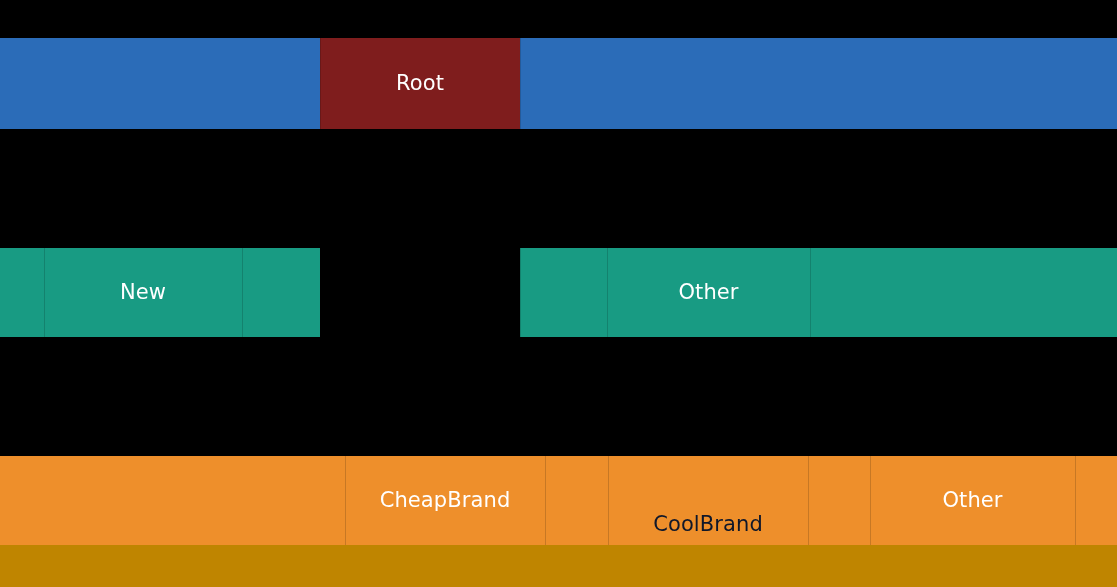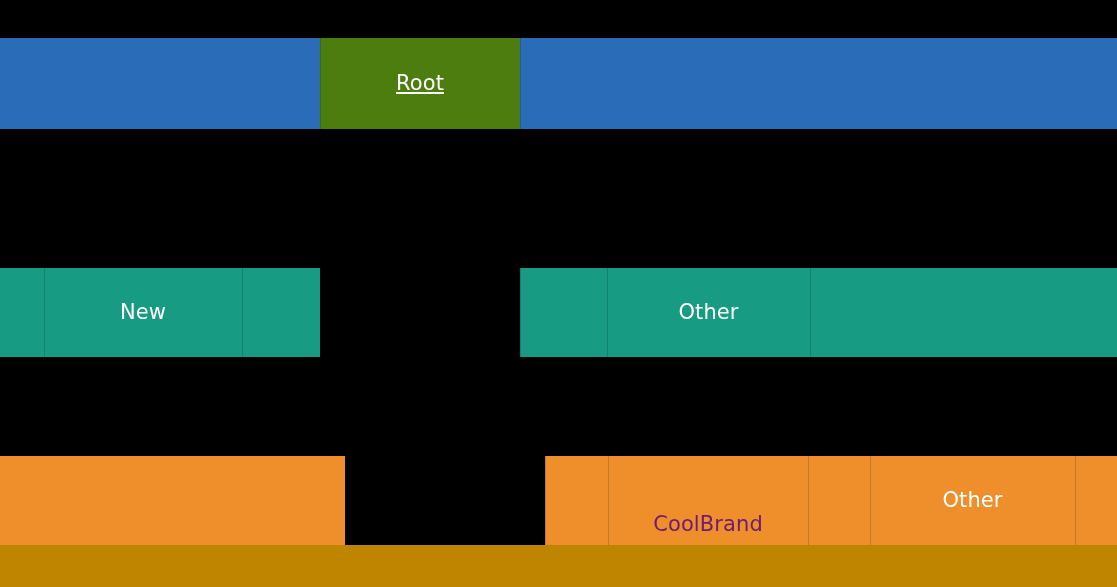--- a/index.html
+++ b/index.html
@@ -68,42 +68,45 @@
     width: 1px;
     background: rgba(0, 0, 0, 0.16);
   }
 </style>
 </head>
 <body>
 
 <div id="chart-canvas" style="background: rgb(0, 0, 0); width: 1117px; height: 587px;">
     <div class="icicle-row" style="top: 38px; height: 91px;">
       <div class="icicle-node depth-0" style="left: 0px; width: 320px; background: rgb(43, 108, 184);"></div>
-      <div class="icicle-node depth-0 has-sep-left" style="left: 320px; width: 200px; background: #4d7c0f; text-decoration: underline;">
+      <div class="icicle-node depth-0 has-sep-left" style="left: 320px; width: 200px; background: #7f1d1d;">
         <span class="node-label" style="color: rgb(255, 255, 255);">Root</span>
       </div>
       <div class="icicle-node depth-0 has-sep-left" style="left: 520px; width: 597px; background: rgb(43, 108, 184);"></div>
     </div>
-    <div class="icicle-row" style="top: 248px; height: 89px; margin-top: 20px;">
+    <div class="icicle-row" style="top: 248px; height: 89px;">
       <div class="icicle-node depth-1" style="left: 0px; width: 44px; background: rgb(24, 155, 131);"></div>
       <div class="icicle-node depth-1 has-sep-left" style="left: 44px; width: 198px; background: rgb(24, 155, 131);">
         <span class="node-label" style="color: rgb(255, 255, 255);">New</span>
       </div>
       <div class="icicle-node depth-1 has-sep-left" style="left: 242px; width: 78px; background: rgb(24, 155, 131);"></div>
       <div class="icicle-node depth-1 has-sep-left" style="left: 520px; width: 87px; background: rgb(24, 155, 131);"></div>
       <div class="icicle-node depth-1 has-sep-left" style="left: 607px; width: 203px; background: rgb(24, 155, 131);">
         <span class="node-label" style="color: rgb(255, 255, 255);">Other</span>
       </div>
       <div class="icicle-node depth-1 has-sep-left" style="left: 810px; width: 307px; background: rgb(24, 155, 131);"></div>
     </div>
     <div class="icicle-row" style="top: 456px; height: 89px;">
       <div class="icicle-node depth-2" style="left: 0px; width: 345px; background: rgb(238, 143, 43);"></div>
+      <div class="icicle-node depth-2 has-sep-left" style="left: 345px; width: 200px; background: rgb(238, 143, 43);">
+        <span class="node-label" style="color: rgb(255, 255, 255);">CheapBrand</span>
+      </div>
       <div class="icicle-node depth-2 has-sep-left" style="left: 545px; width: 63px; background: rgb(238, 143, 43);"></div>
       <div class="icicle-node depth-2 has-sep-left" style="left: 608px; width: 200px; background: rgb(238, 143, 43);">
-        <span class="node-label" style="color: #701a75; margin-top: 48px;">CoolBrand</span>
+        <span class="node-label" style="color: #0f172a; margin-top: 48px;">CoolBrand</span>
       </div>
       <div class="icicle-node depth-2 has-sep-left" style="left: 808px; width: 62px; background: rgb(238, 143, 43);"></div>
       <div class="icicle-node depth-2 has-sep-left" style="left: 870px; width: 205px; background: rgb(238, 143, 43);">
         <span class="node-label" style="color: rgb(255, 255, 255);">Other</span>
       </div>
       <div class="icicle-node depth-2 has-sep-left" style="left: 1075px; width: 42px; background: rgb(238, 143, 43);"></div>
     </div>
     <div class="icicle-row" style="top: 545px; height: 42px;">
       <div class="icicle-node depth-3" style="left: 0px; width: 1117px; background: rgb(191, 133, 0);"></div>
     </div>

